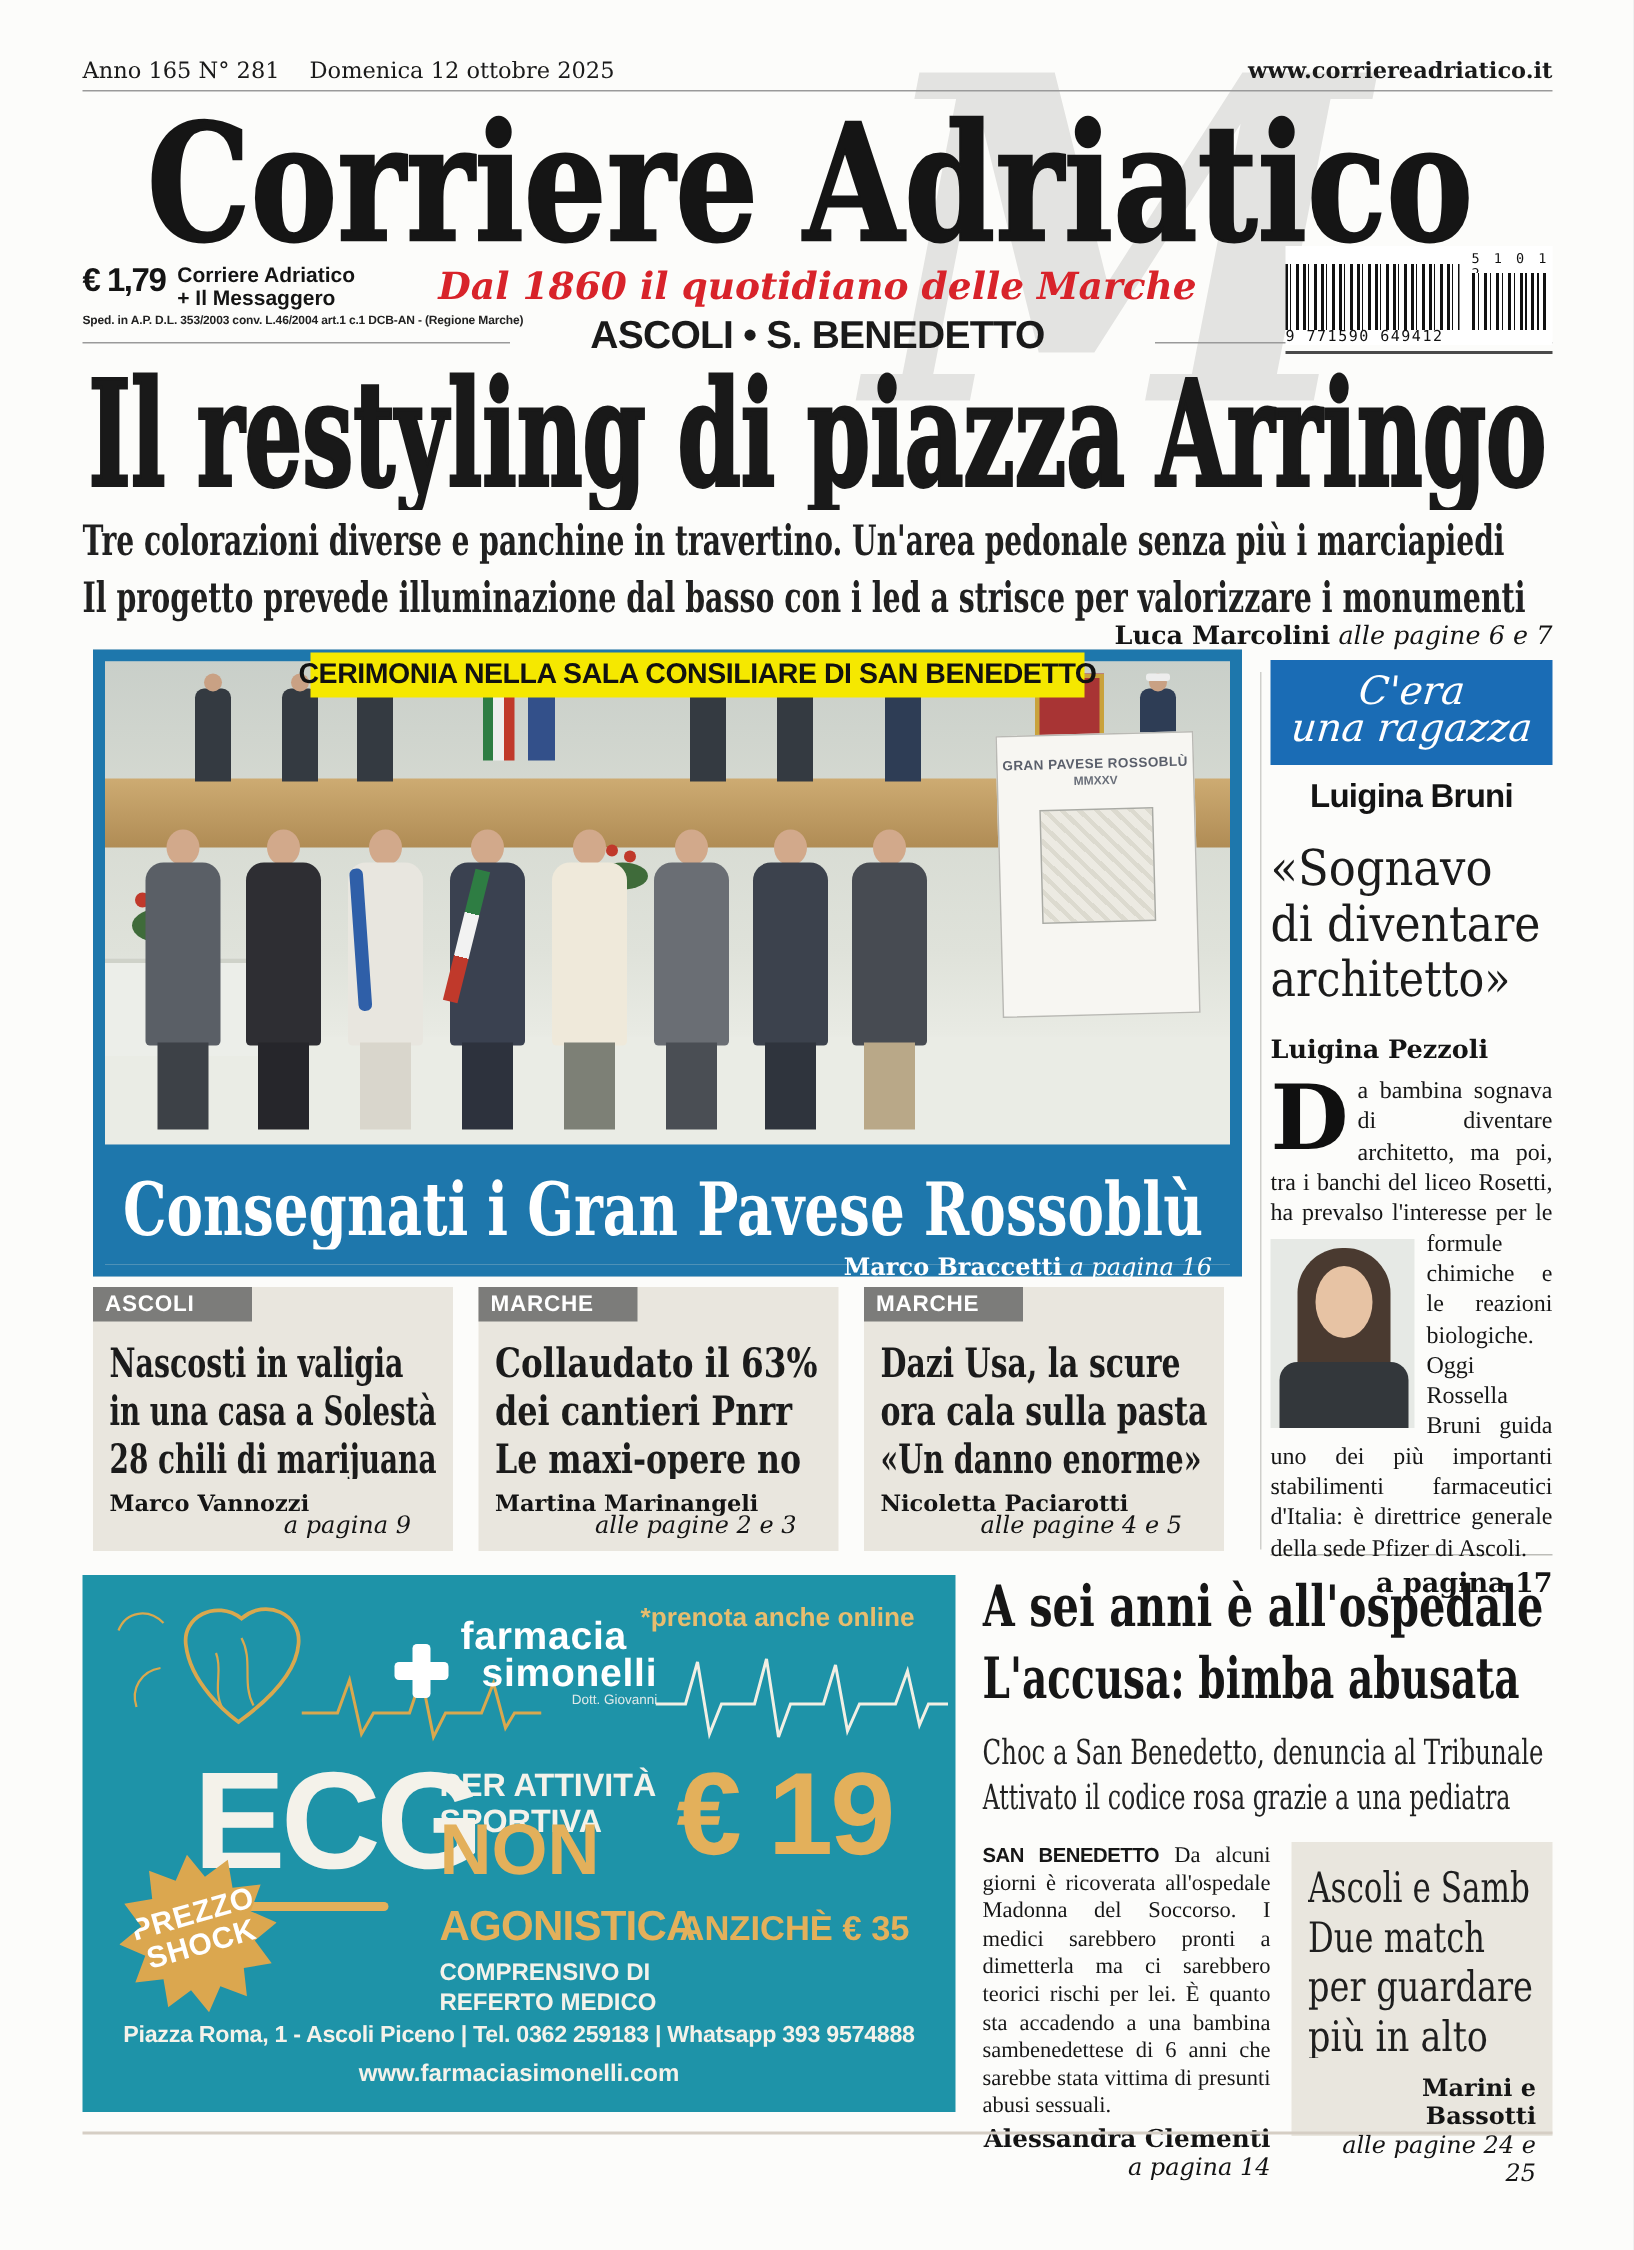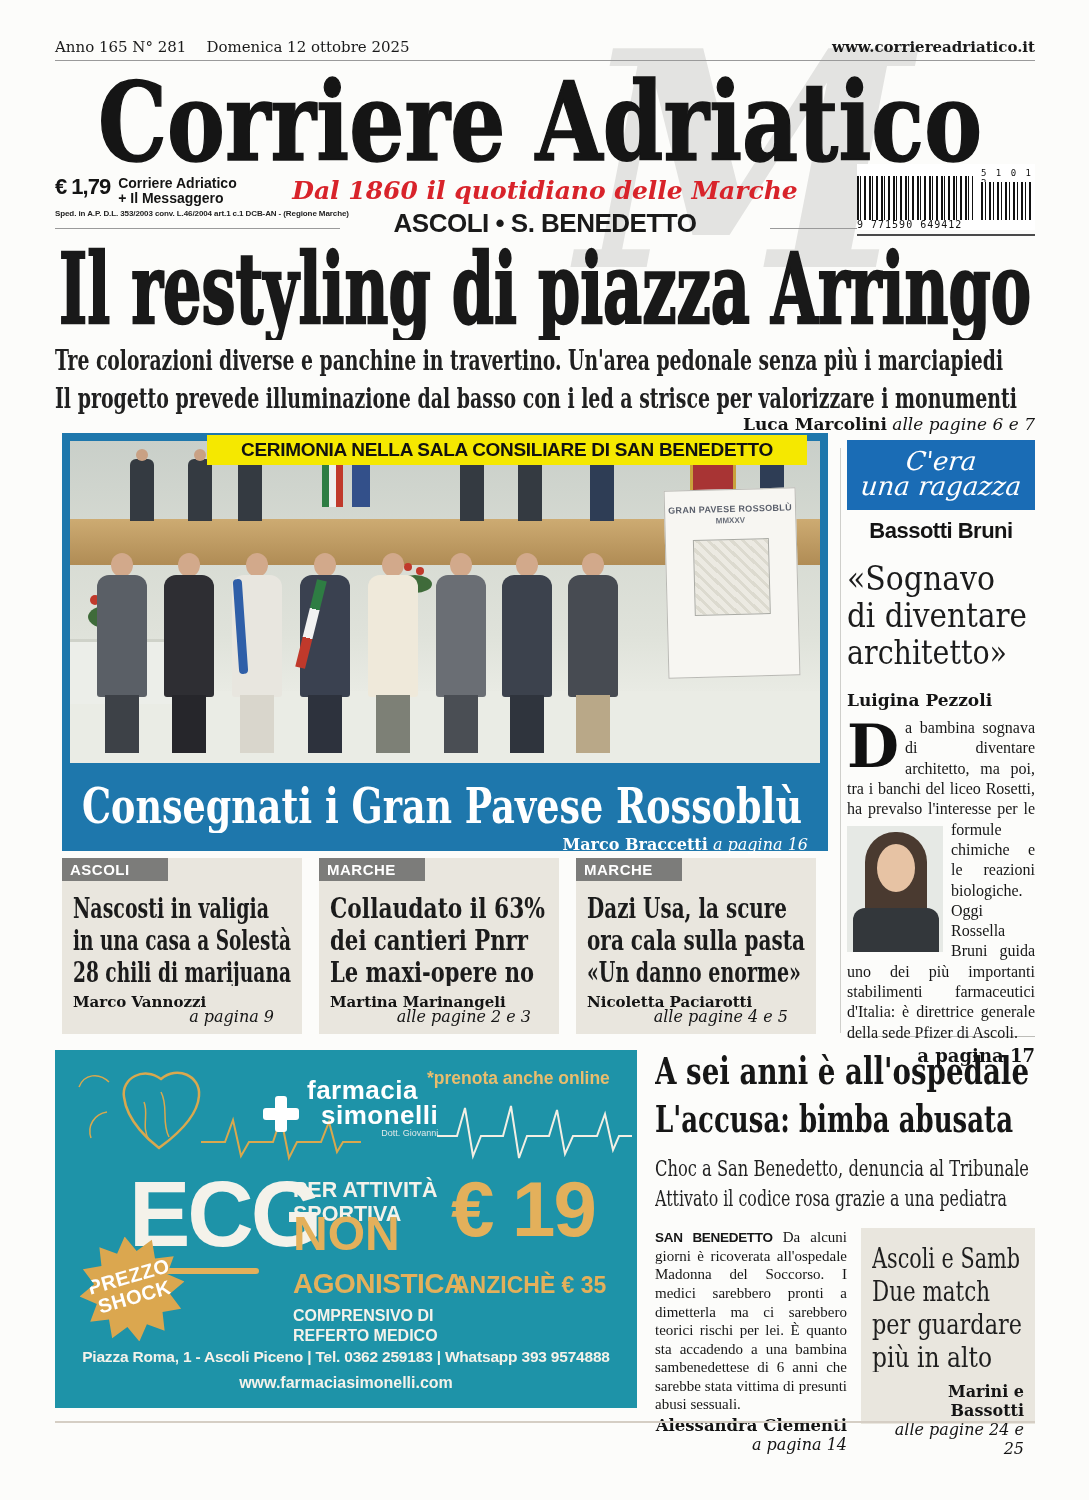--- a/index.html
+++ b/index.html
@@ -44,21 +44,21 @@
   #bc-rule{left:0;top:70px;width:178px;height:2px;background:#4a4a4a;}
 
   
   #lead{left:55px;top:238px;width:980px;height:196px;}
   #lead-byline{left:0;top:176px;width:980px;text-align:right;font-family:"DejaVu Serif",serif;font-size:17px;}
   .byl-b{font-weight:bold;}
   .byl-i{font-style:italic;}
 
   
   #photo-box{left:62px;top:433px;width:750px;height:402px;border:8px solid #1e77ac;background:#dfe2da;z-index:2;}
-  #kicker{left:137px;top:-6px;width:600px;height:30px;background:#f5e800;color:#111;z-index:6;
+  #kicker{left:137px;top:-6px;width:516px;height:30px;background:#f5e800;color:#111;z-index:6;
           display:flex;align-items:center;justify-content:center;font-weight:bold;font-size:19px;
           letter-spacing:-0.3px;white-space:nowrap;}
   #photo-scene{left:0;top:0;width:750px;height:322px;overflow:hidden;
        background:linear-gradient(#c9cfc9 0%,#d6dad2 30%,#dfe2da 60%,#e9ebe4 78%,#eceee7 100%);}
   #dais{left:0;top:78px;width:750px;height:46px;background:linear-gradient(#cdab72,#b08c55);}
   #floor{left:0;top:250px;width:750px;height:72px;background:#eaece5;}
   .bgf{position:absolute;top:18px;width:24px;height:62px;background:#343a41;border-radius:6px 6px 0 0;}
   .bgf::before{content:"";position:absolute;left:6px;top:-10px;width:12px;height:12px;border-radius:50%;background:#c9a184;}
   .bgf.off{background:#2e3d55;}
   .cap{position:absolute;width:16px;height:5px;background:#ededed;border-radius:2px;z-index:2;}
@@ -309,21 +309,21 @@
       </div>
     </div>
   </div>
 
   <div id="v-divider" class="abs"></div>
   <div id="sidebar" class="abs">
     <div id="series-box">
       <div class="s1">C'era</div>
       <div class="s2">una ragazza</div>
     </div>
-    <div id="sb-author">Bassotti Bruni</div>
+    <div id="sb-author">Luigina Bruni</div>
     <svg id="sb-quote" width="185" height="112" viewBox="0 0 185 112">
       <text x="0" y="30" font-size="33" fill="#1b1b1b" textLength="148" lengthAdjust="spacingAndGlyphs">«Sognavo</text>
       <text x="0" y="67" font-size="33" fill="#1b1b1b" textLength="180" lengthAdjust="spacingAndGlyphs">di diventare</text>
       <text x="0" y="104" font-size="33" fill="#1b1b1b" textLength="160" lengthAdjust="spacingAndGlyphs">architetto»</text>
     </svg>
     <div id="sb-byline">Luigina Pezzoli</div>
     <div id="sb-body">
       <span id="sb-dropcap">D</span>
       <span>a bambina sognava di diventare architetto, ma poi, tra i banchi del liceo Rosetti, ha prevalso l'interesse per le </span>
       <span id="sb-photo">

